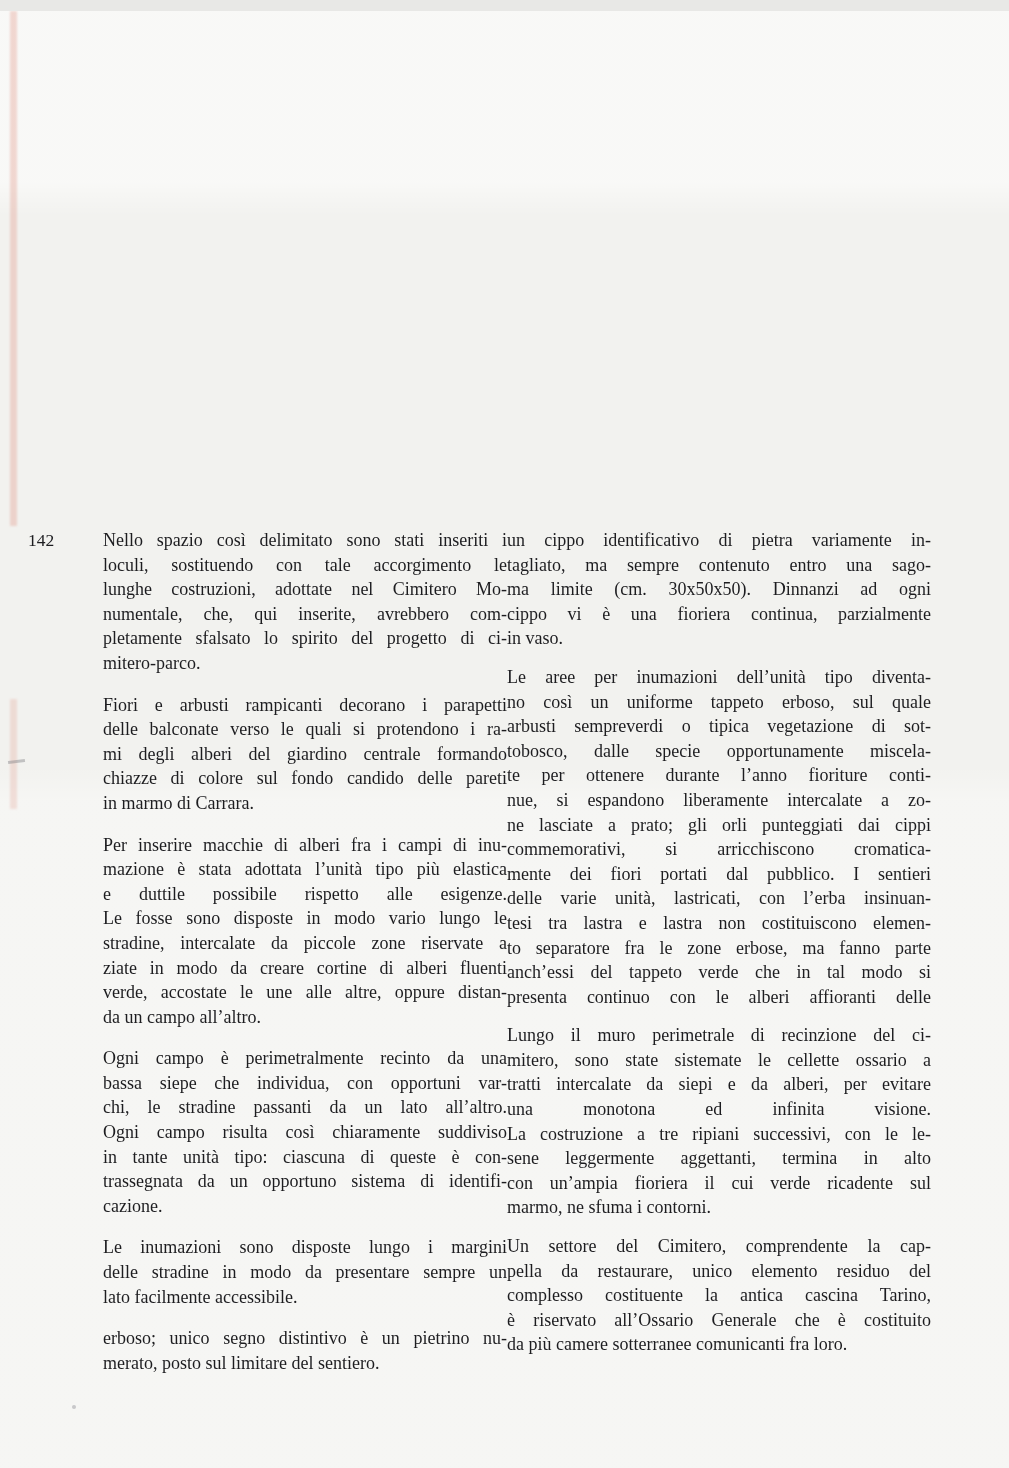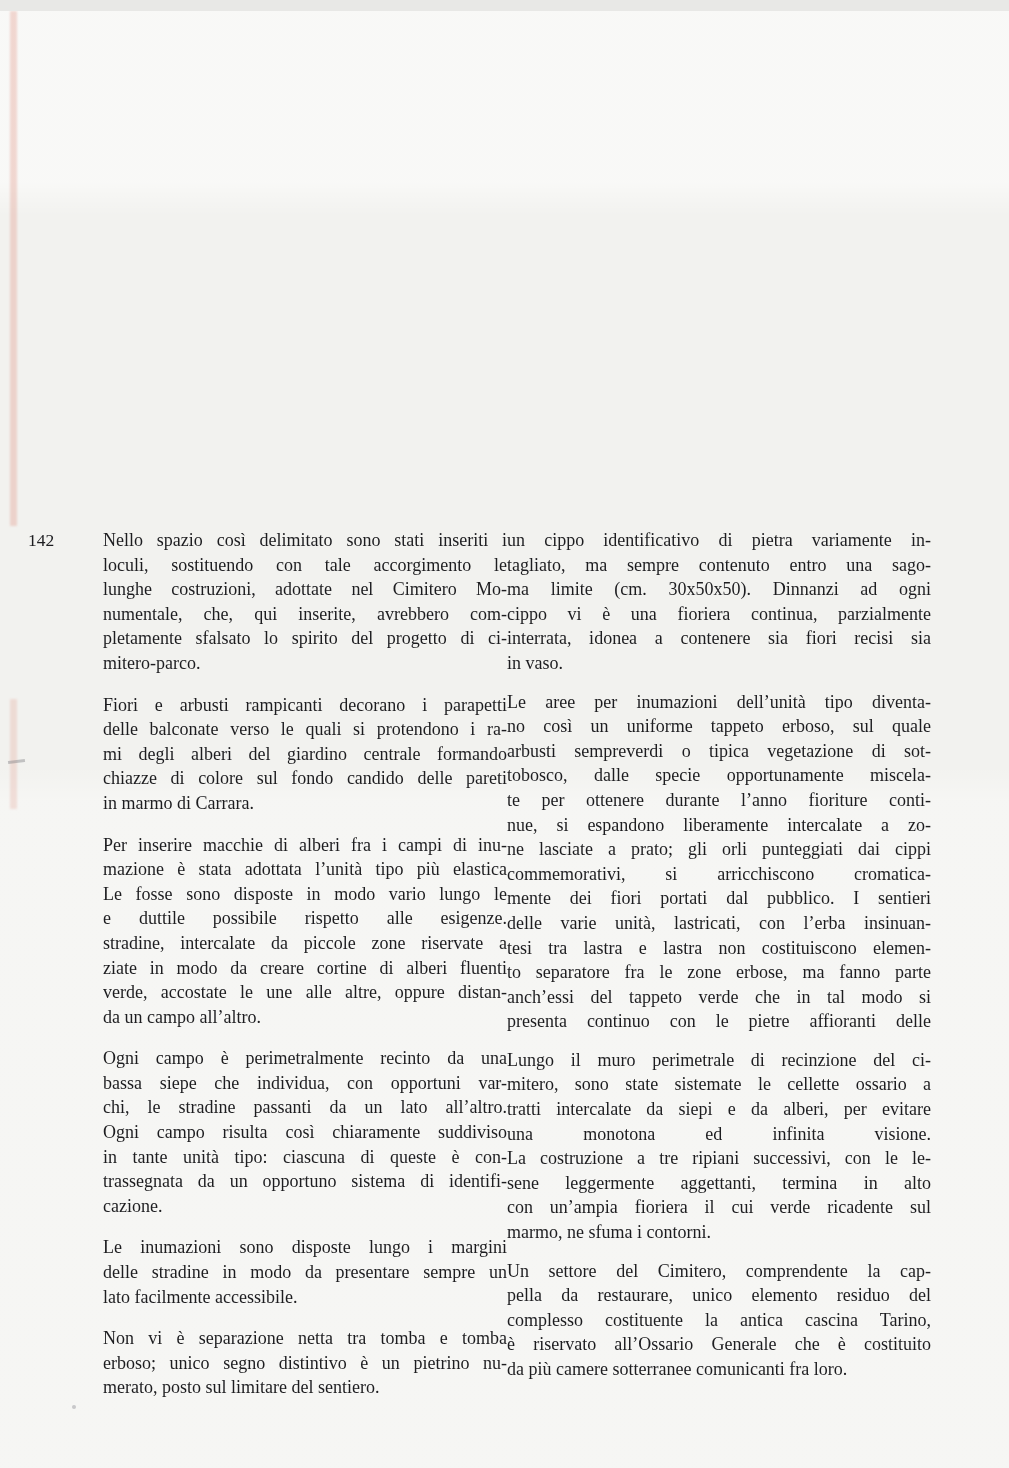--- a/index.html
+++ b/index.html
@@ -80,71 +80,69 @@
         <div class="paragraph">
           <div class="line j">Fiori e arbusti rampicanti decorano i parapetti</div>
           <div class="line j">delle balconate verso le quali si protendono i ra-</div>
           <div class="line j">mi degli alberi del giardino centrale formando</div>
           <div class="line j">chiazze di colore sul fondo candido delle pareti</div>
           <div class="line">in marmo di Carrara.</div>
         </div>
         <div class="paragraph">
           <div class="line j">Per inserire macchie di alberi fra i campi di inu-</div>
           <div class="line j">mazione è stata adottata l’unità tipo più elastica</div>
+          <div class="line j">e duttile possibile rispetto alle esigenze.</div>
           <div class="line j">Le fosse sono disposte in modo vario lungo le</div>
-          <div class="line j">e duttile possibile rispetto alle esigenze.</div>
           <div class="line j">stradine, intercalate da piccole zone riservate a</div>
           <div class="line j">ziate in modo da creare cortine di alberi fluenti</div>
           <div class="line j">verde, accostate le une alle altre, oppure distan-</div>
           <div class="line">da un campo all’altro.</div>
         </div>
         <div class="paragraph">
           <div class="line j">Ogni campo è perimetralmente recinto da una</div>
           <div class="line j">bassa siepe che individua, con opportuni var-</div>
           <div class="line j">chi, le stradine passanti da un lato all’altro.</div>
           <div class="line j">Ogni campo risulta così chiaramente suddiviso</div>
           <div class="line j">in tante unità tipo: ciascuna di queste è con-</div>
           <div class="line j">trassegnata da un opportuno sistema di identifi-</div>
           <div class="line">cazione.</div>
         </div>
         <div class="paragraph">
           <div class="line j">Le inumazioni sono disposte lungo i margini</div>
           <div class="line j">delle stradine in modo da presentare sempre un</div>
           <div class="line">lato facilmente accessibile.</div>
         </div>
         <div class="paragraph">
-          <div class="line j">Non vi è separazione netta tra tomba e tomba</div>
           <div class="line j">erboso; unico segno distintivo è un pietrino nu-</div>
           <div class="line">merato, posto sul limitare del sentiero.</div>
         </div>
       </div>
     <div class="col col-right">
         <div class="paragraph">
           <div class="line j">un cippo identificativo di pietra variamente in-</div>
           <div class="line j">tagliato, ma sempre contenuto entro una sago-</div>
           <div class="line j">ma limite (cm. 30x50x50). Dinnanzi ad ogni</div>
           <div class="line j">cippo vi è una fioriera continua, parzialmente</div>
-          <div class="line j">interrata, idonea a contenere sia fiori recisi sia</div>
           <div class="line">in vaso.</div>
         </div>
         <div class="paragraph">
           <div class="line j">Le aree per inumazioni dell’unità tipo diventa-</div>
           <div class="line j">no così un uniforme tappeto erboso, sul quale</div>
           <div class="line j">arbusti sempreverdi o tipica vegetazione di sot-</div>
           <div class="line j">tobosco, dalle specie opportunamente miscela-</div>
           <div class="line j">te per ottenere durante l’anno fioriture conti-</div>
           <div class="line j">nue, si espandono liberamente intercalate a zo-</div>
           <div class="line j">ne lasciate a prato; gli orli punteggiati dai cippi</div>
           <div class="line j">commemorativi, si arricchiscono cromatica-</div>
           <div class="line j">mente dei fiori portati dal pubblico. I sentieri</div>
           <div class="line j">delle varie unità, lastricati, con l’erba insinuan-</div>
           <div class="line j">tesi tra lastra e lastra non costituiscono elemen-</div>
           <div class="line j">to separatore fra le zone erbose, ma fanno parte</div>
           <div class="line j">anch’essi del tappeto verde che in tal modo si</div>
-          <div class="line j">presenta continuo con le pietre affioranti delle</div>
+          <div class="line j">presenta continuo con le alberi affioranti delle</div>
         </div>
         <div class="paragraph">
           <div class="line j">Lungo il muro perimetrale di recinzione del ci-</div>
           <div class="line j">mitero, sono state sistemate le cellette ossario a</div>
           <div class="line j">tratti intercalate da siepi e da alberi, per evitare</div>
           <div class="line j">una monotona ed infinita visione.</div>
           <div class="line j">La costruzione a tre ripiani successivi, con le le-</div>
           <div class="line j">sene leggermente aggettanti, termina in alto</div>
           <div class="line j">con un’ampia fioriera il cui verde ricadente sul</div>
           <div class="line">marmo, ne sfuma i contorni.</div>

